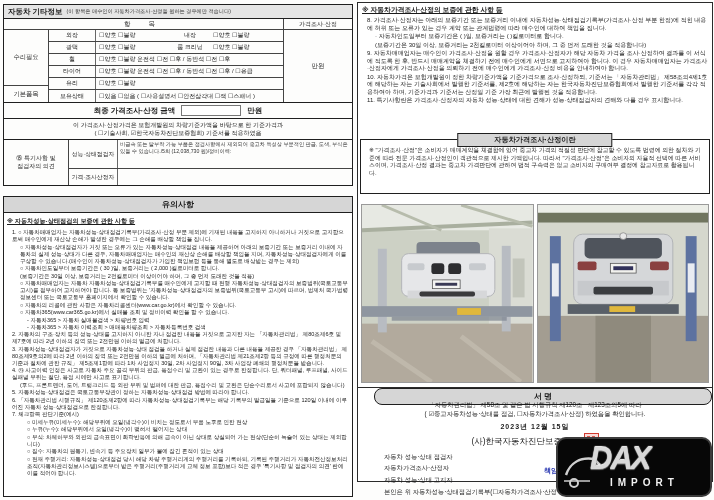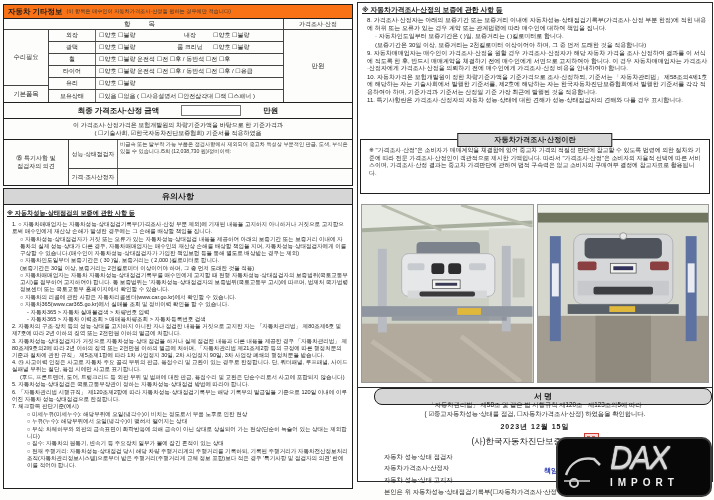--- a/index.html
+++ b/index.html
@@ -1,52 +1,52 @@
 <!DOCTYPE html>
 <html><head>
 <meta charset="utf-8">
 <style>
   html,body{margin:0;padding:0;background:#e9e7e4;}
   .page{position:relative;width:714px;height:500px;background:#fdfdfc;font-family:"Liberation Sans","DejaVu Sans",sans-serif;color:#1c1c1c;overflow:hidden;}
   
   .left-col{position:absolute;left:3px;top:4px;width:350px;}
-  .it-title{border:1.5px solid #1f1f1f;display:flex;align-items:center;gap:4px;padding:1px 4px;height:11px;background:#f97316;}
+  .it-title{border:1.5px solid #1f1f1f;display:flex;align-items:center;gap:4px;padding:1px 4px;height:11px;background:#e5e5e5;}
   .it-title .t1{font-size:7.5px;font-weight:bold;}
   .it-title .t2{font-size:5.2px;color:#333;}
   .it-body{border:1.5px solid #1f1f1f;border-top:none;display:flex;}
   .it-main{flex:1;display:flex;flex-direction:column;}
   .it-colhead{height:10px;border-bottom:.8px solid #444;display:flex;align-items:center;justify-content:center;font-size:6.5px;letter-spacing:8px;}
   .it-groups{display:flex;flex:1;}
   .it-groupcol{width:44px;border-right:.8px solid #444;display:flex;flex-direction:column;}
   .g1{height:55px;border-bottom:.8px solid #444;display:flex;align-items:center;justify-content:center;font-size:6.3px;}
   .g2{flex:1;display:flex;align-items:center;justify-content:center;font-size:6.3px;}
   .it-rows{flex:1;display:flex;flex-direction:column;}
   .it-row{height:11px;border-bottom:.8px solid #444;display:flex;align-items:center;font-size:6px;}
   .it-row:last-child{border-bottom:none;height:12px;}
   .it-sub{width:46px;text-align:center;border-right:.8px solid #666;align-self:stretch;display:flex;align-items:center;justify-content:center;}
   .it-cell{padding-left:3px;flex:1;white-space:nowrap;overflow:hidden;}
   .it-cell2{width:42px;text-align:center;}
   .it-cell3{flex:1;padding-left:2px;white-space:nowrap;overflow:hidden;}
   .it-price{width:68px;border-left:.8px solid #444;display:flex;flex-direction:column;}
   .it-price-head{height:10px;border-bottom:.8px solid #444;display:flex;align-items:center;justify-content:center;font-size:6px;}
   .it-price-val{flex:1;display:flex;align-items:center;justify-content:center;font-size:6.5px;}
-  .final-row{border:1.5px solid #1f1f1f;border-top:none;height:15px;display:flex;align-items:center;justify-content:center;gap:22px;font-size:7.5px;font-weight:bold;}
+  .final-row{border:1.5px solid #1f1f1f;border-top:none;height:15px;display:flex;align-items:center;justify-content:center;gap:6px;font-size:7.5px;font-weight:bold;}
   .final-input{width:58px;height:9px;border:.8px solid #777;background:#fff;}
   .final-note{border:1.5px solid #1f1f1f;border-top:none;padding:2px 0 2px;text-align:center;font-size:6px;line-height:1.35;}
   .sp-table{border:1.5px solid #1f1f1f;border-top:none;display:flex;}
   .sp-label{width:64px;border-right:.8px solid #444;display:flex;align-items:center;justify-content:center;text-align:center;font-size:6px;line-height:1.3;}
   .sp-rows{flex:1;display:flex;flex-direction:column;}
   .sp-row{display:flex;border-bottom:.8px solid #444;}
   .sp-row:last-child{border-bottom:none;}
   .sp-sub{width:48px;border-right:.8px solid #666;display:flex;align-items:center;justify-content:center;font-size:5.8px;text-align:center;}
   .sp-text{flex:1;padding:1px 2px;font-size:5.2px;line-height:1.3;color:#333;}
   .sp-r1{height:28px;}
   .sp-r2{height:16px;}
   .band{background:#d6d6d6;border:1.5px solid #1f1f1f;text-align:center;font-weight:bold;font-size:8px;padding:2px 0;}
-  .l-band{margin-top:2px;}
+  .l-band{margin-top:10px;}
   .notice-box{border:1.5px solid #1f1f1f;border-top:none;height:280px;padding:3px 4px 0 3px;overflow:hidden;background:#fff;}
   .n-head{font-size:6.2px;font-weight:bold;text-decoration:underline;margin:1px 0 3px;}
   .nline{font-size:5.55px;line-height:1.26;color:#222;margin-bottom:.5px;}
   .ind1{padding-left:5px;}
   .ind2{padding-left:13px;}
   .ind3{padding-left:20px;}
   
   .right-col{position:absolute;left:357px;top:2px;width:354px;height:478px;border:1.2px solid #2a2a2a;background:#fff;}
   .r-notice{position:absolute;left:0;right:0;top:0;height:128px;padding:2px 4px;overflow:hidden;}
   .r-nline{font-size:6px;line-height:1.26;color:#222;margin-bottom:1px;}
@@ -66,21 +66,21 @@
   .seal-square:before,.seal-square:after{content:"";position:absolute;background:#d23b30;opacity:.8;}
   .seal-square:before{left:2px;top:2px;width:3px;height:3px;box-shadow:5px 0 #d23b30,0 5px #d23b30,5px 5px #d23b30;}
   .sign-rows{position:relative;margin-top:3px;padding:0 16px 0 26px;}
   .srow{display:flex;justify-content:space-between;line-height:1.85;}
   .srow span:last-child{padding-right:14px;}
   .seal-round{position:absolute;right:2px;top:2px;width:11px;height:11px;border:1.3px solid #d23b30;border-radius:50%;}
   .seal-round:before{content:"인";position:absolute;left:2px;top:1.5px;font-size:5px;color:#d23b30;}
   .sign-fee{position:absolute;left:186px;bottom:5px;color:#2433b0;font-weight:bold;font-size:7px;white-space:nowrap;}
   
   .dax-logo{position:absolute;left:556px;top:437px;width:156px;height:60px;background:#070707;border:2px solid #3c3c3c;border-radius:10px;box-sizing:border-box;z-index:5;overflow:hidden;}
-  .dax-text{position:absolute;left:52px;top:2px;font-size:31px;font-weight:400;font-style:italic;color:#d8d8d8;letter-spacing:-2px;text-shadow:0 1px 1px #777,0 -1px 1px #fff;}
+  .dax-text{position:absolute;left:32px;top:2px;font-size:31px;font-weight:700;font-style:italic;color:#d8d8d8;letter-spacing:-2px;text-shadow:0 1px 1px #777,0 -1px 1px #fff;}
   .dax-sub{position:absolute;left:52px;top:38px;font-size:10px;letter-spacing:5px;color:#f2f2f2;font-weight:bold;}
 </style>
 </head>
 <body>
 
 <div class="page">
 
   <div class="left-col">
 
     <div class="it-title">

